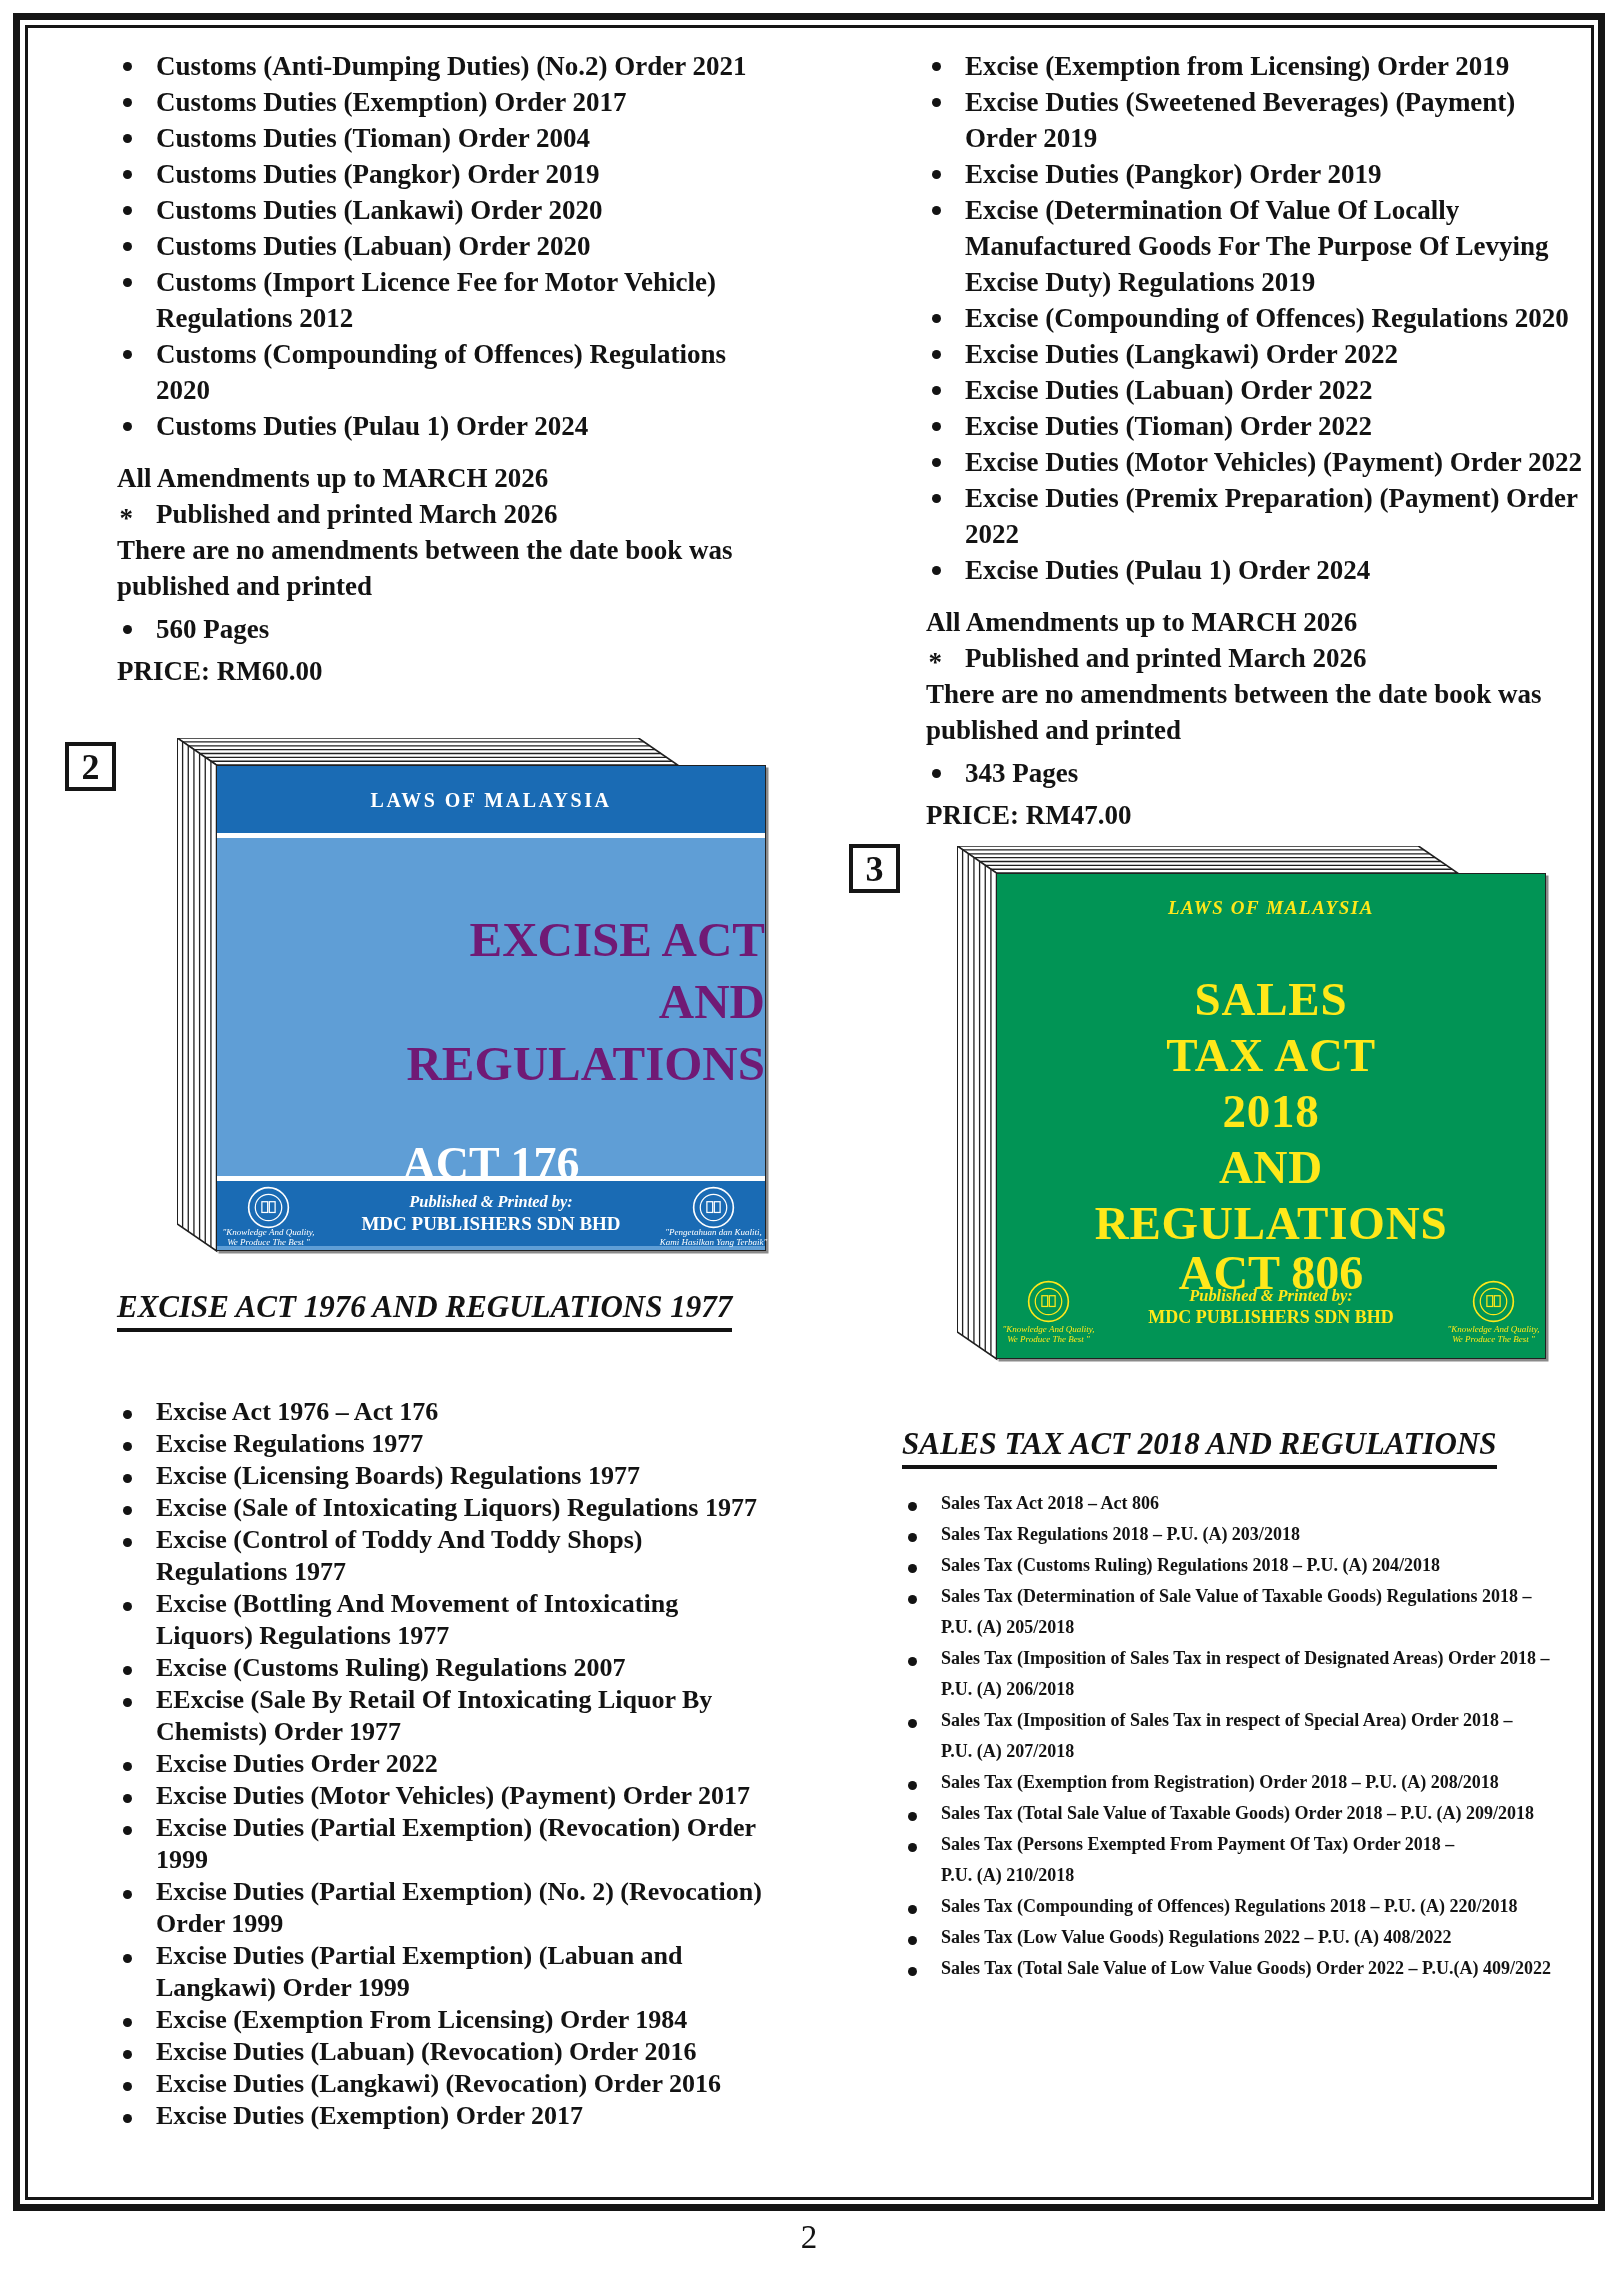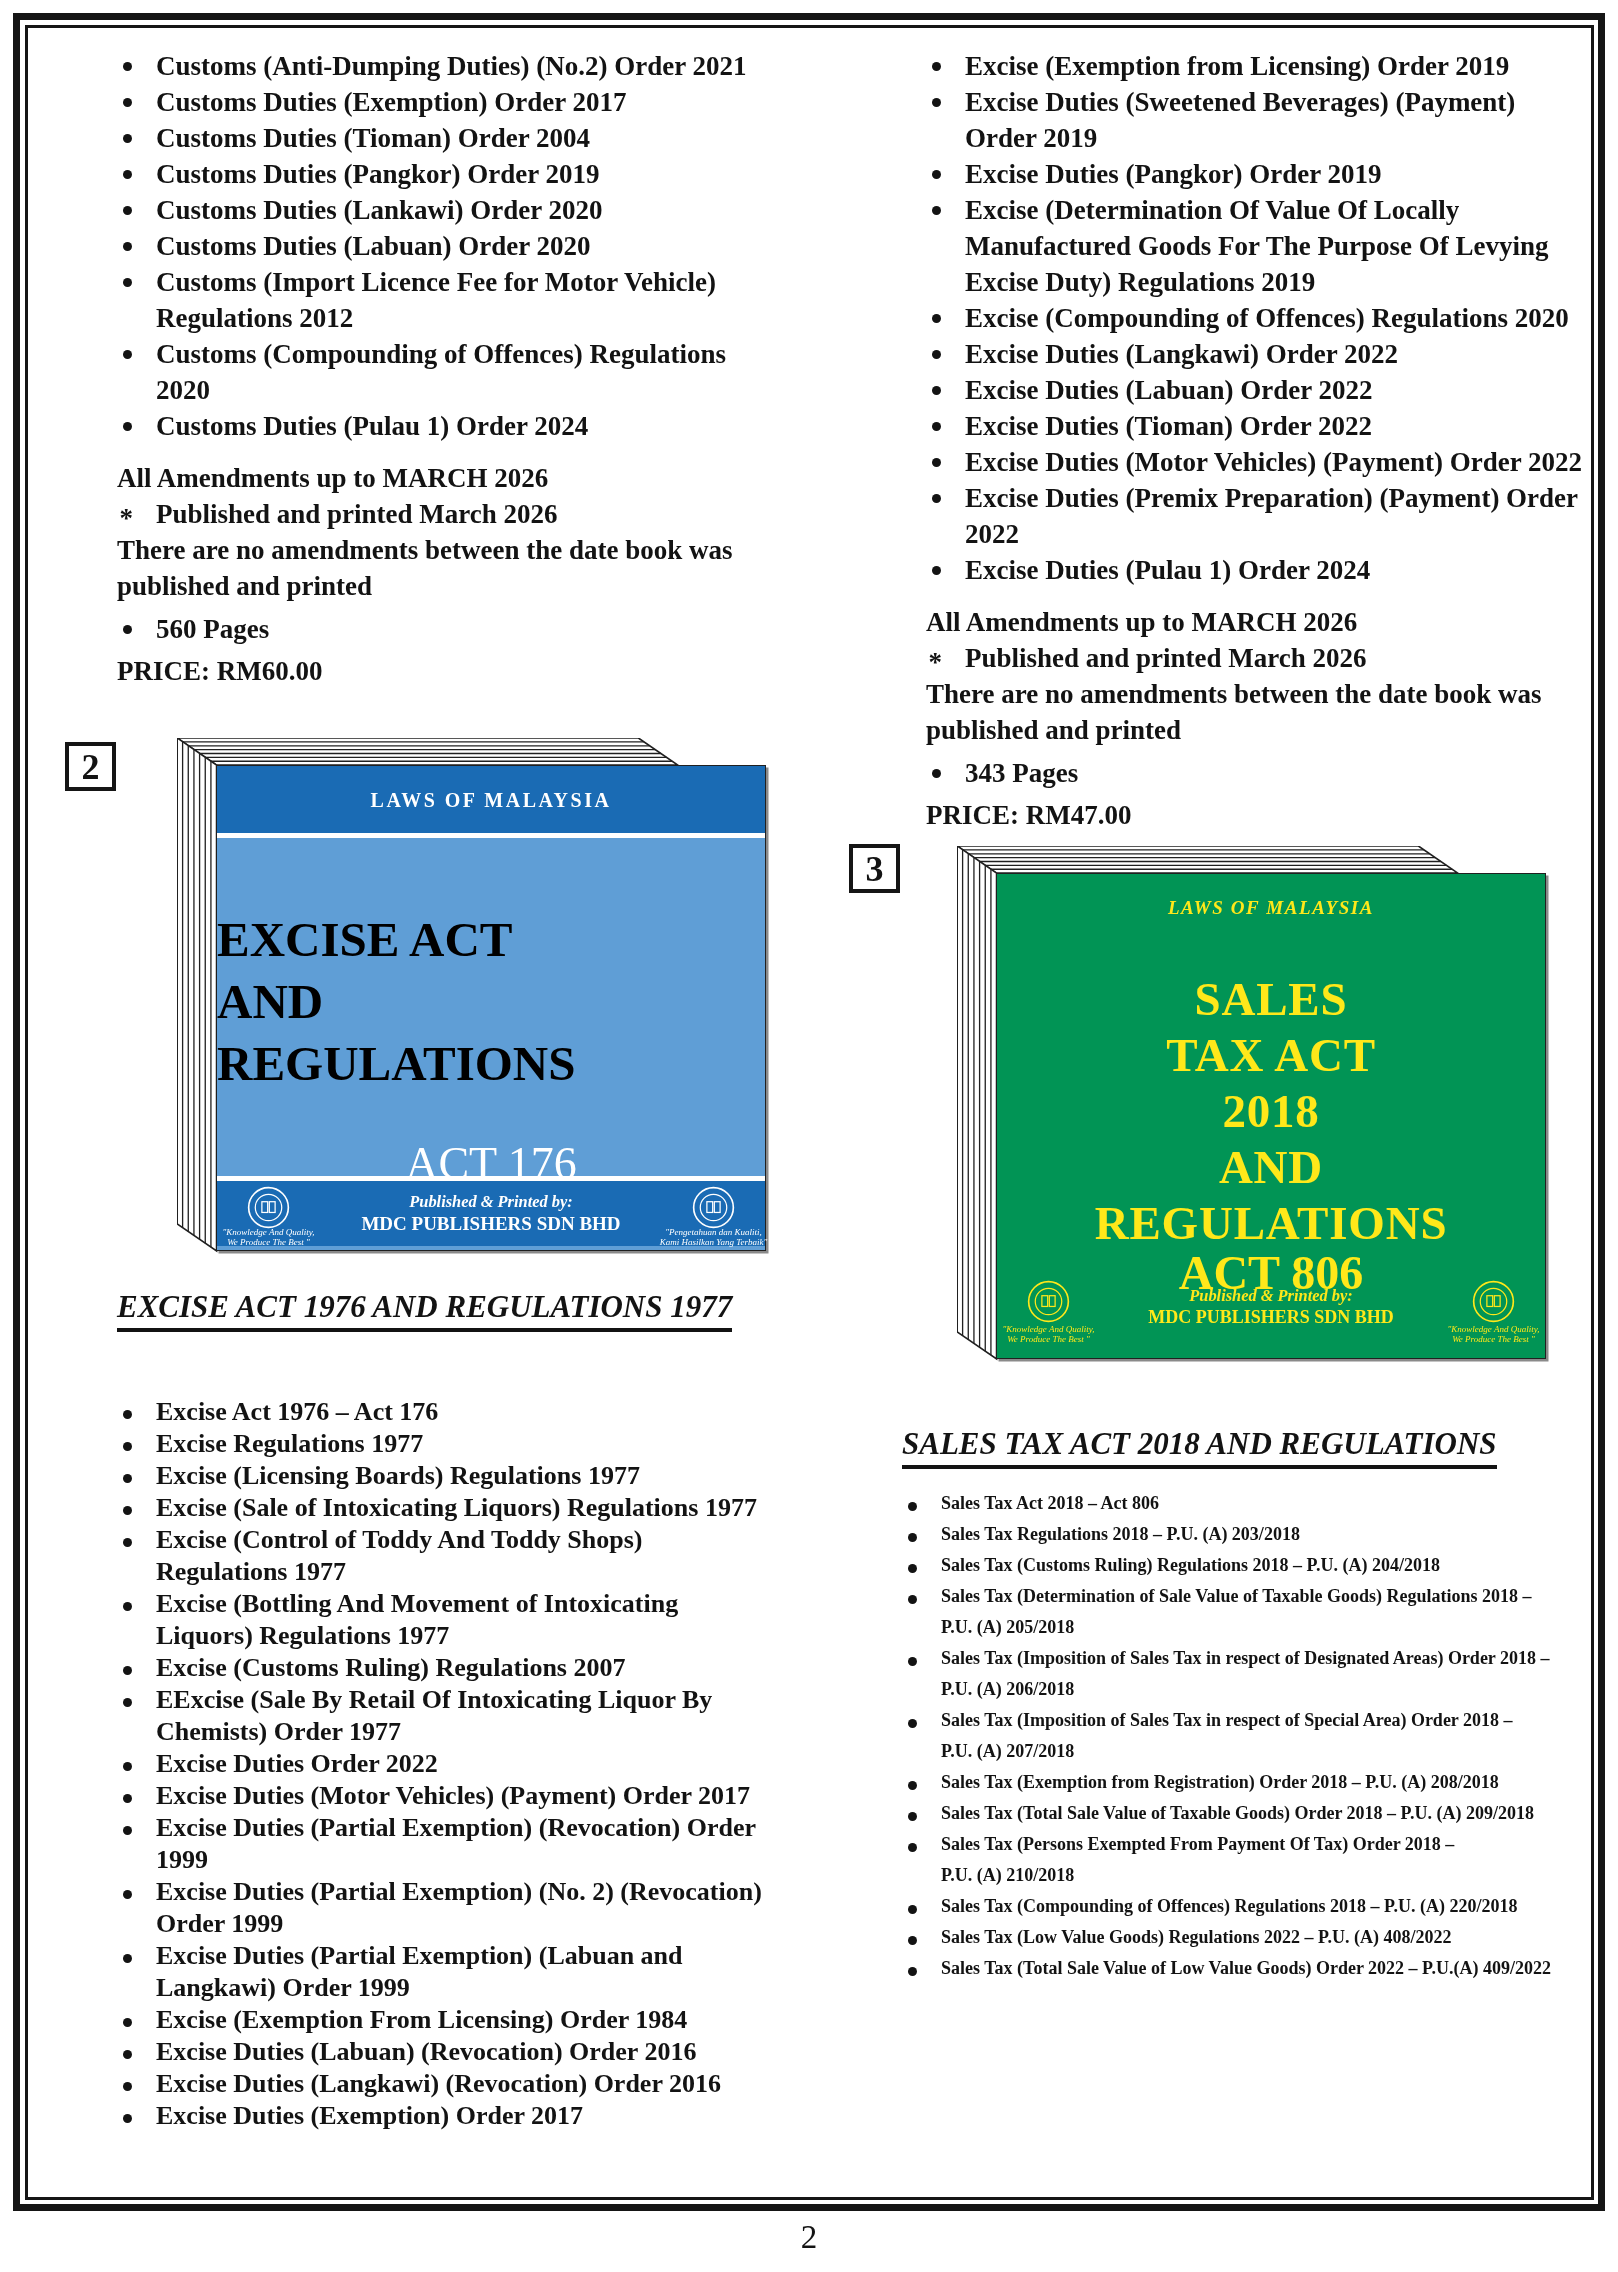--- a/index.html
+++ b/index.html
@@ -39,24 +39,24 @@
   .book{width:542px;height:517px;}
   .book svg.stack{position:absolute;left:0;top:0;}
   .cover{position:absolute;left:39px;top:27px;width:550px;height:486px;
         border:1.6px solid #202020;box-sizing:border-box;box-shadow:2.5px 2.5px 0 #8a8a8a;}
   .cover .band-top{height:67px;background:var(--blue_dark);}
   .cover .band-top .hdr{color:#fff;font-weight:bold;font-size:20px;letter-spacing:2.5px;
         text-align:center;line-height:69px;}
   .cover .sep{height:5px;background:#fff;}
   .cover-blue{background:var(--blue_light);}
   .cover-blue .mid{position:relative;height:338px;}
-  .cover-blue .title{position:absolute;top:71px;width:100%;text-align:left;
-        color:#000000;font-weight:bold;font-size:49px;line-height:62px;}
+  .cover-blue .title{position:absolute;top:71px;width:100%;text-align:right;
+        color:#701a75;font-weight:bold;font-size:49px;line-height:62px;}
   .cover-blue .act{position:absolute;top:299px;width:100%;text-align:center;
-        color:#fff;font-weight:normal;font-size:46px;}
+        color:#fff;font-weight:bold;font-size:46px;}
   .band-bot{position:relative;height:65px;background:var(--blue_dark);}
   .band-bot .publine{position:absolute;top:10px;width:100%;text-align:center;color:#fff;}
   .band-bot .publab{font-style:italic;font-weight:bold;font-size:16.4px;line-height:21.4px;}
   .band-bot .pubname{font-weight:bold;font-size:19px;line-height:23px;}
   .logo{position:absolute;top:5px;}
   .logo-l{left:30px;} .logo-r{right:30px;}
   .quote{position:absolute;top:46px;width:181px;text-align:center;
         font-style:italic;font-size:9px;line-height:10px;color:#fff;white-space:pre-line;}
   .quote-l{left:-30px;} .quote-r{right:-30px;}
   

